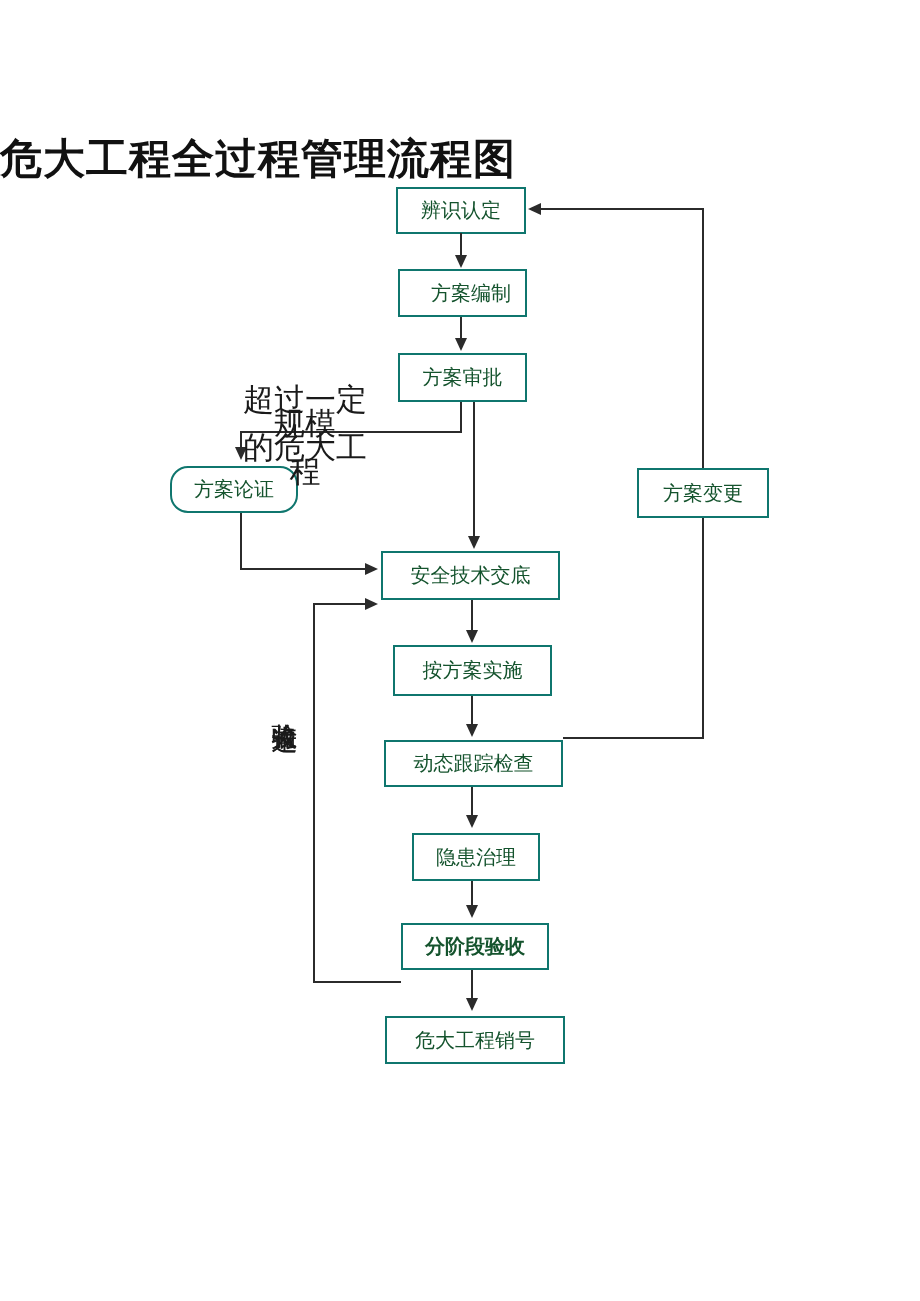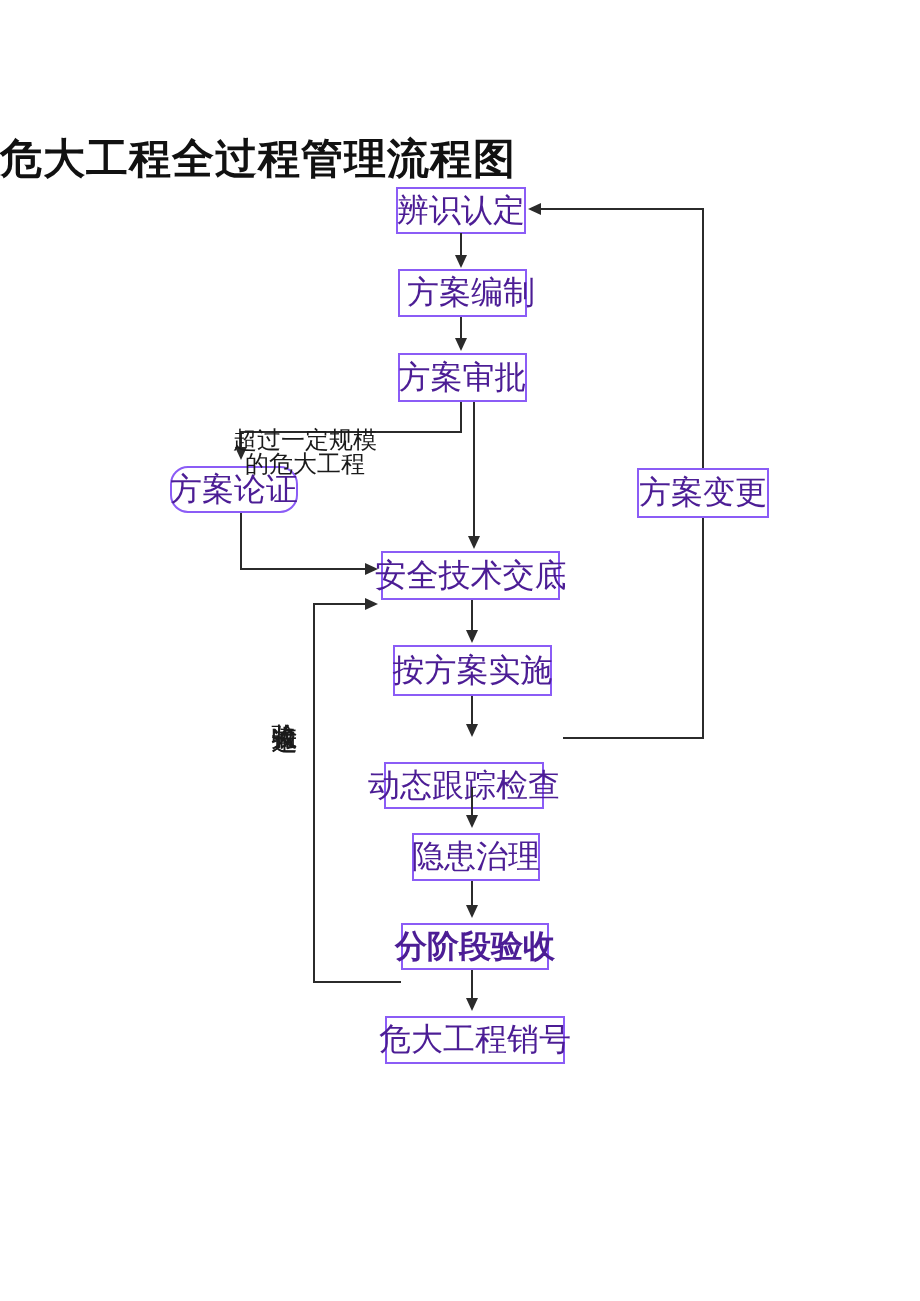--- a/index.html
+++ b/index.html
@@ -22,28 +22,28 @@
     top: 131px;
     width: 920px;
     text-align: left;
     font-size: 42px;
     font-weight: bold;
     letter-spacing: 1px;
     color: #111111;
   }
   .node {
     position: absolute;
-    border: 2px solid #8b5cf6;
+    border: 2px solid #0f766e;
     background: #ffffff;
     display: flex;
     align-items: center;
     justify-content: center;
-    font-size: 32px;
+    font-size: 20px;
     font-weight: 500;
-    color: #4c1d95;
+    color: #14532d;
     white-space: nowrap;
     box-sizing: border-box;
   }
   .vline, .hline {
     position: absolute;
     background: #2b2b2b;
   }
   .vline { width: 2px; }
   .hline { height: 2px; }
   .arrow {
@@ -61,25 +61,24 @@
     border-bottom: 6px solid transparent;
     border-left: 13px solid #2b2b2b;
   }
   .arrow.left {
     border-top: 6px solid transparent;
     border-bottom: 6px solid transparent;
     border-right: 13px solid #2b2b2b;
   }
   .edge-label {
     position: absolute;
-    font-size: 24px;
+    font-size: 31px;
     line-height: 24px;
     color: #1a1a1a;
     text-align: center;
-    margin-top: 40px;
   }
   .edge-label span { display: block; }
   .vertical-label {
     position: absolute;
     font-size: 26px;
     color: #1a1a1a;
     writing-mode: vertical-rl;
     text-orientation: upright;
     letter-spacing: 1px;
   }
@@ -108,21 +107,21 @@
   </div>
 
   <div class="node" style="left:381px; top:551px; width:179px; height:49px;">
     <span>安全技术交底</span>
   </div>
 
   <div class="node" style="left:393px; top:645px; width:159px; height:51px;">
     <span>按方案实施</span>
   </div>
 
-  <div class="node" style="left:384px; top:740px; width:160px; height:47px;margin-top:22px;">
+  <div class="node" style="left:384px; top:740px; width:179px; height:47px;">
     <span>动态跟踪检查</span>
   </div>
 
   <div class="node" style="left:412px; top:833px; width:128px; height:48px;justify-content:center;">
     <span>隐患治理</span>
   </div>
 
   <div class="node" style="left:401px; top:923px; width:148px; height:47px;font-weight:bold;">
     <span>分阶段验收</span>
   </div>

